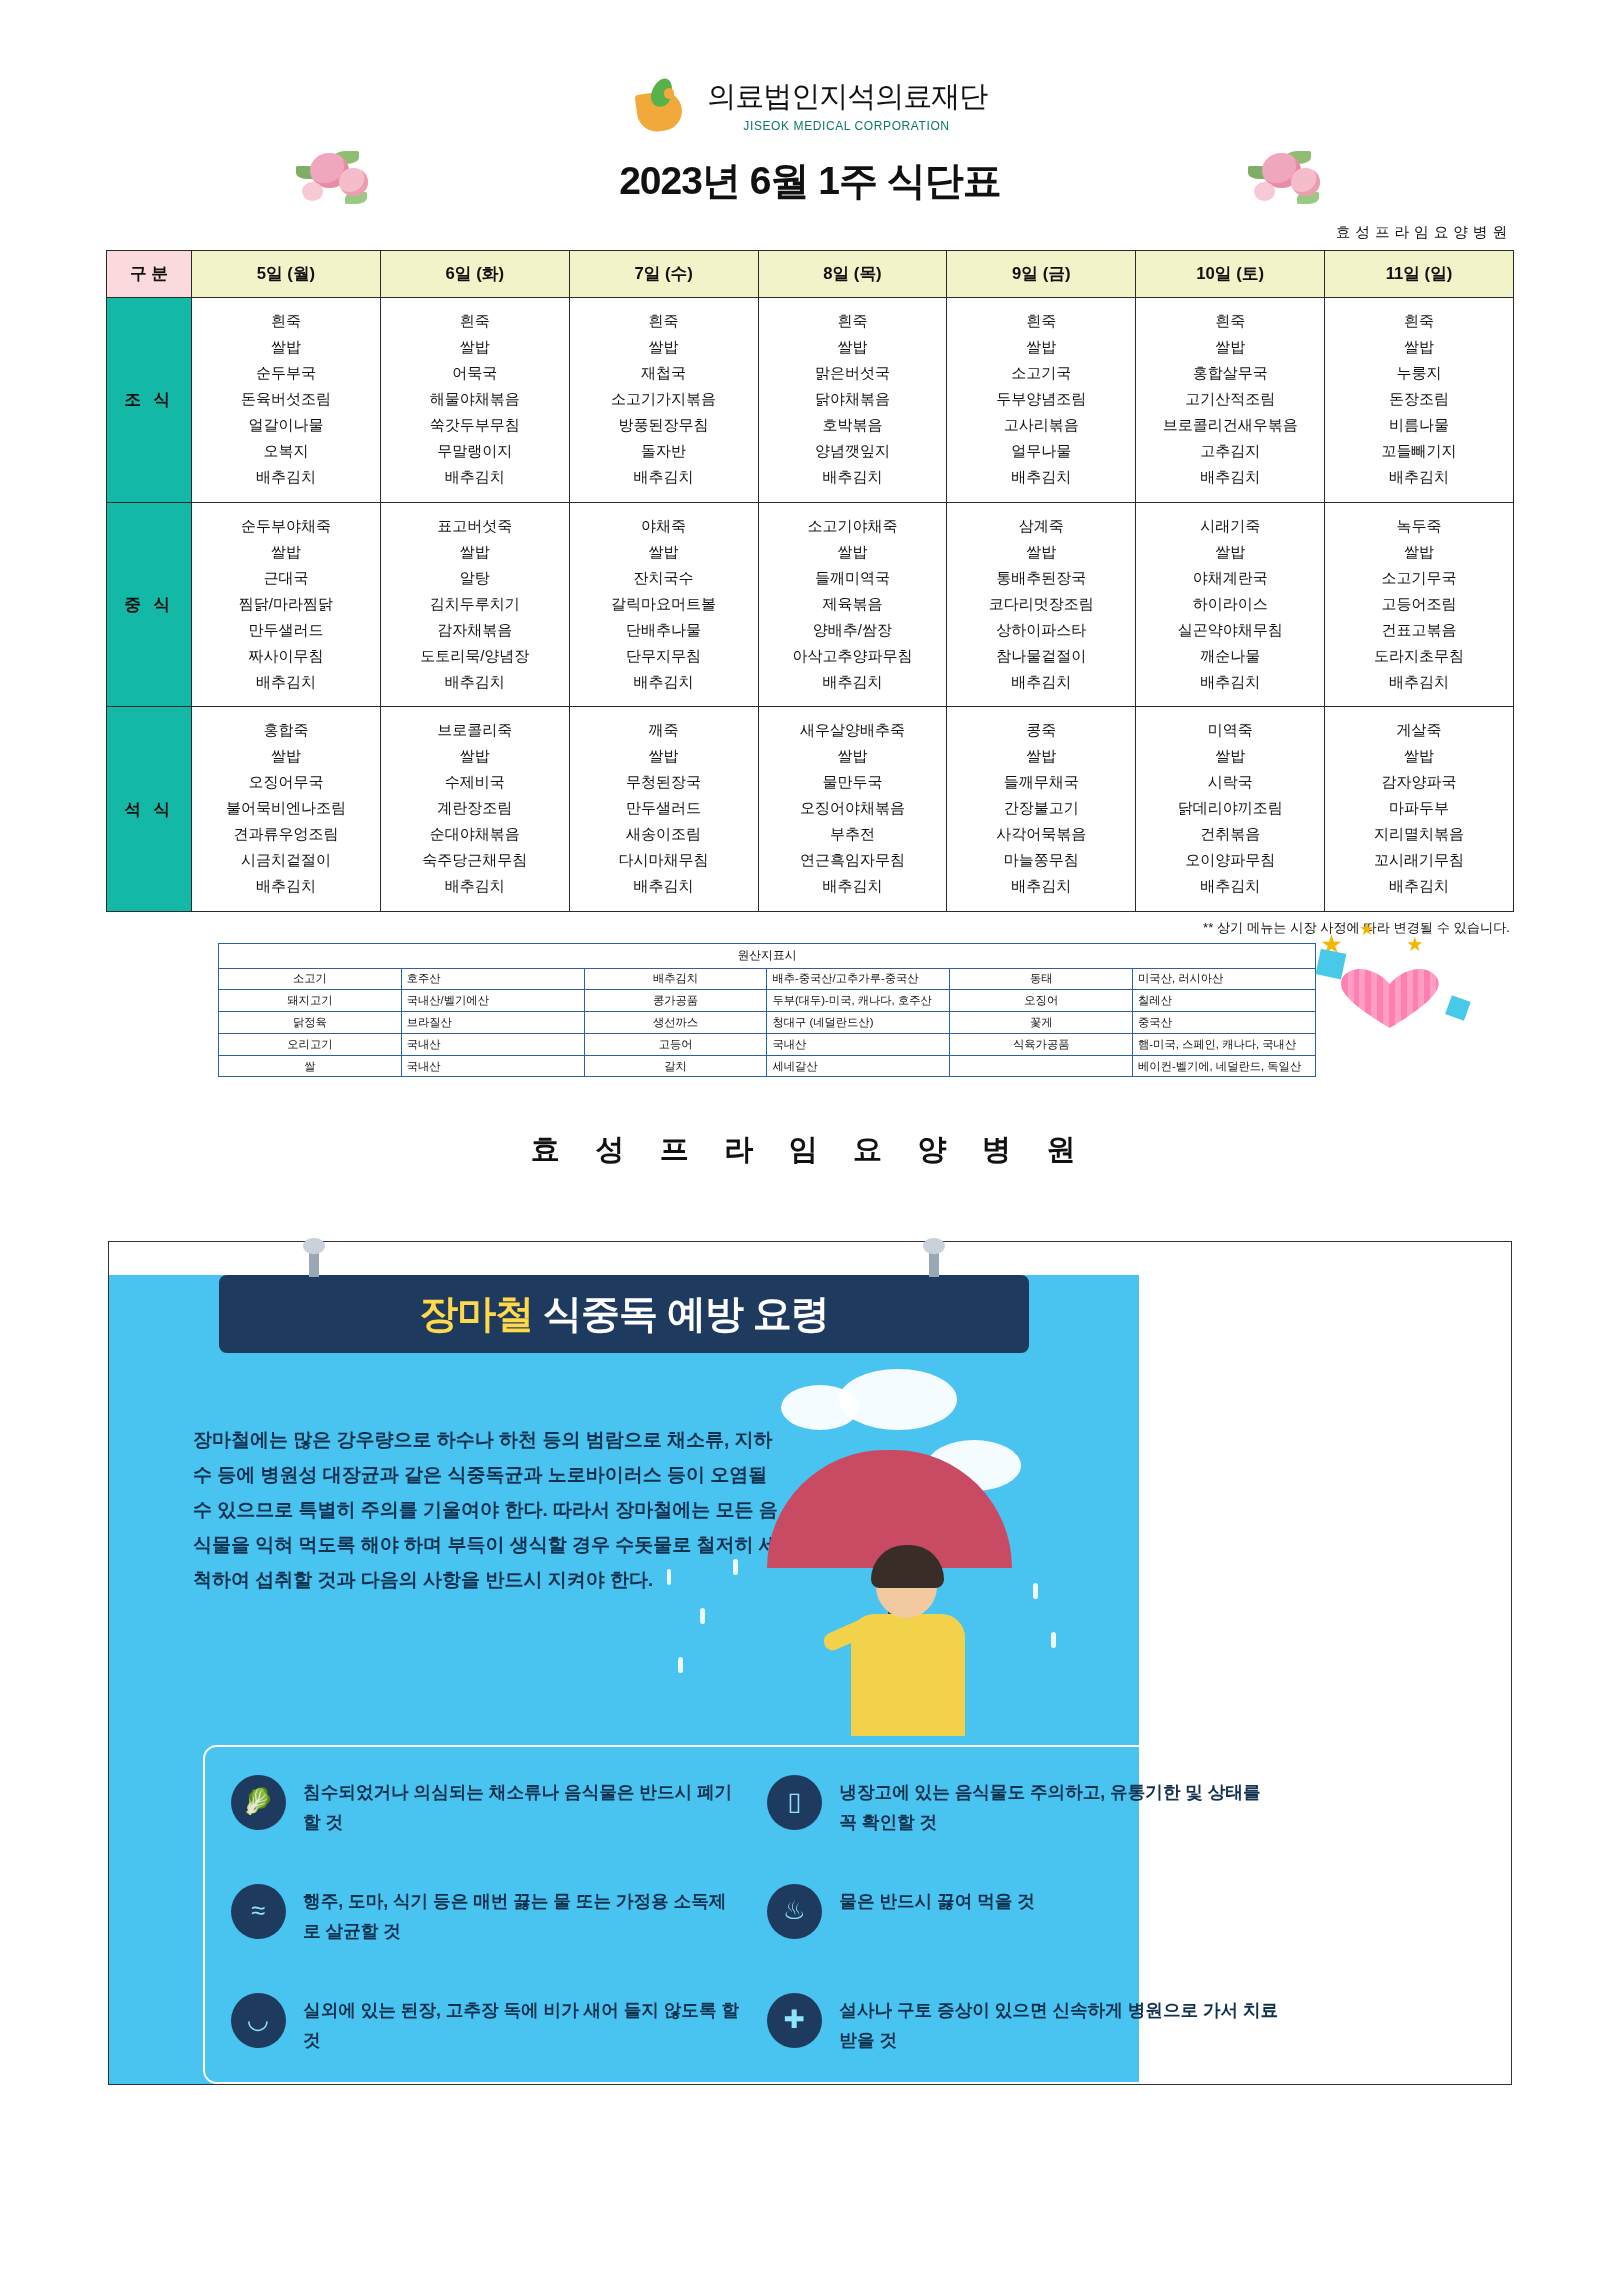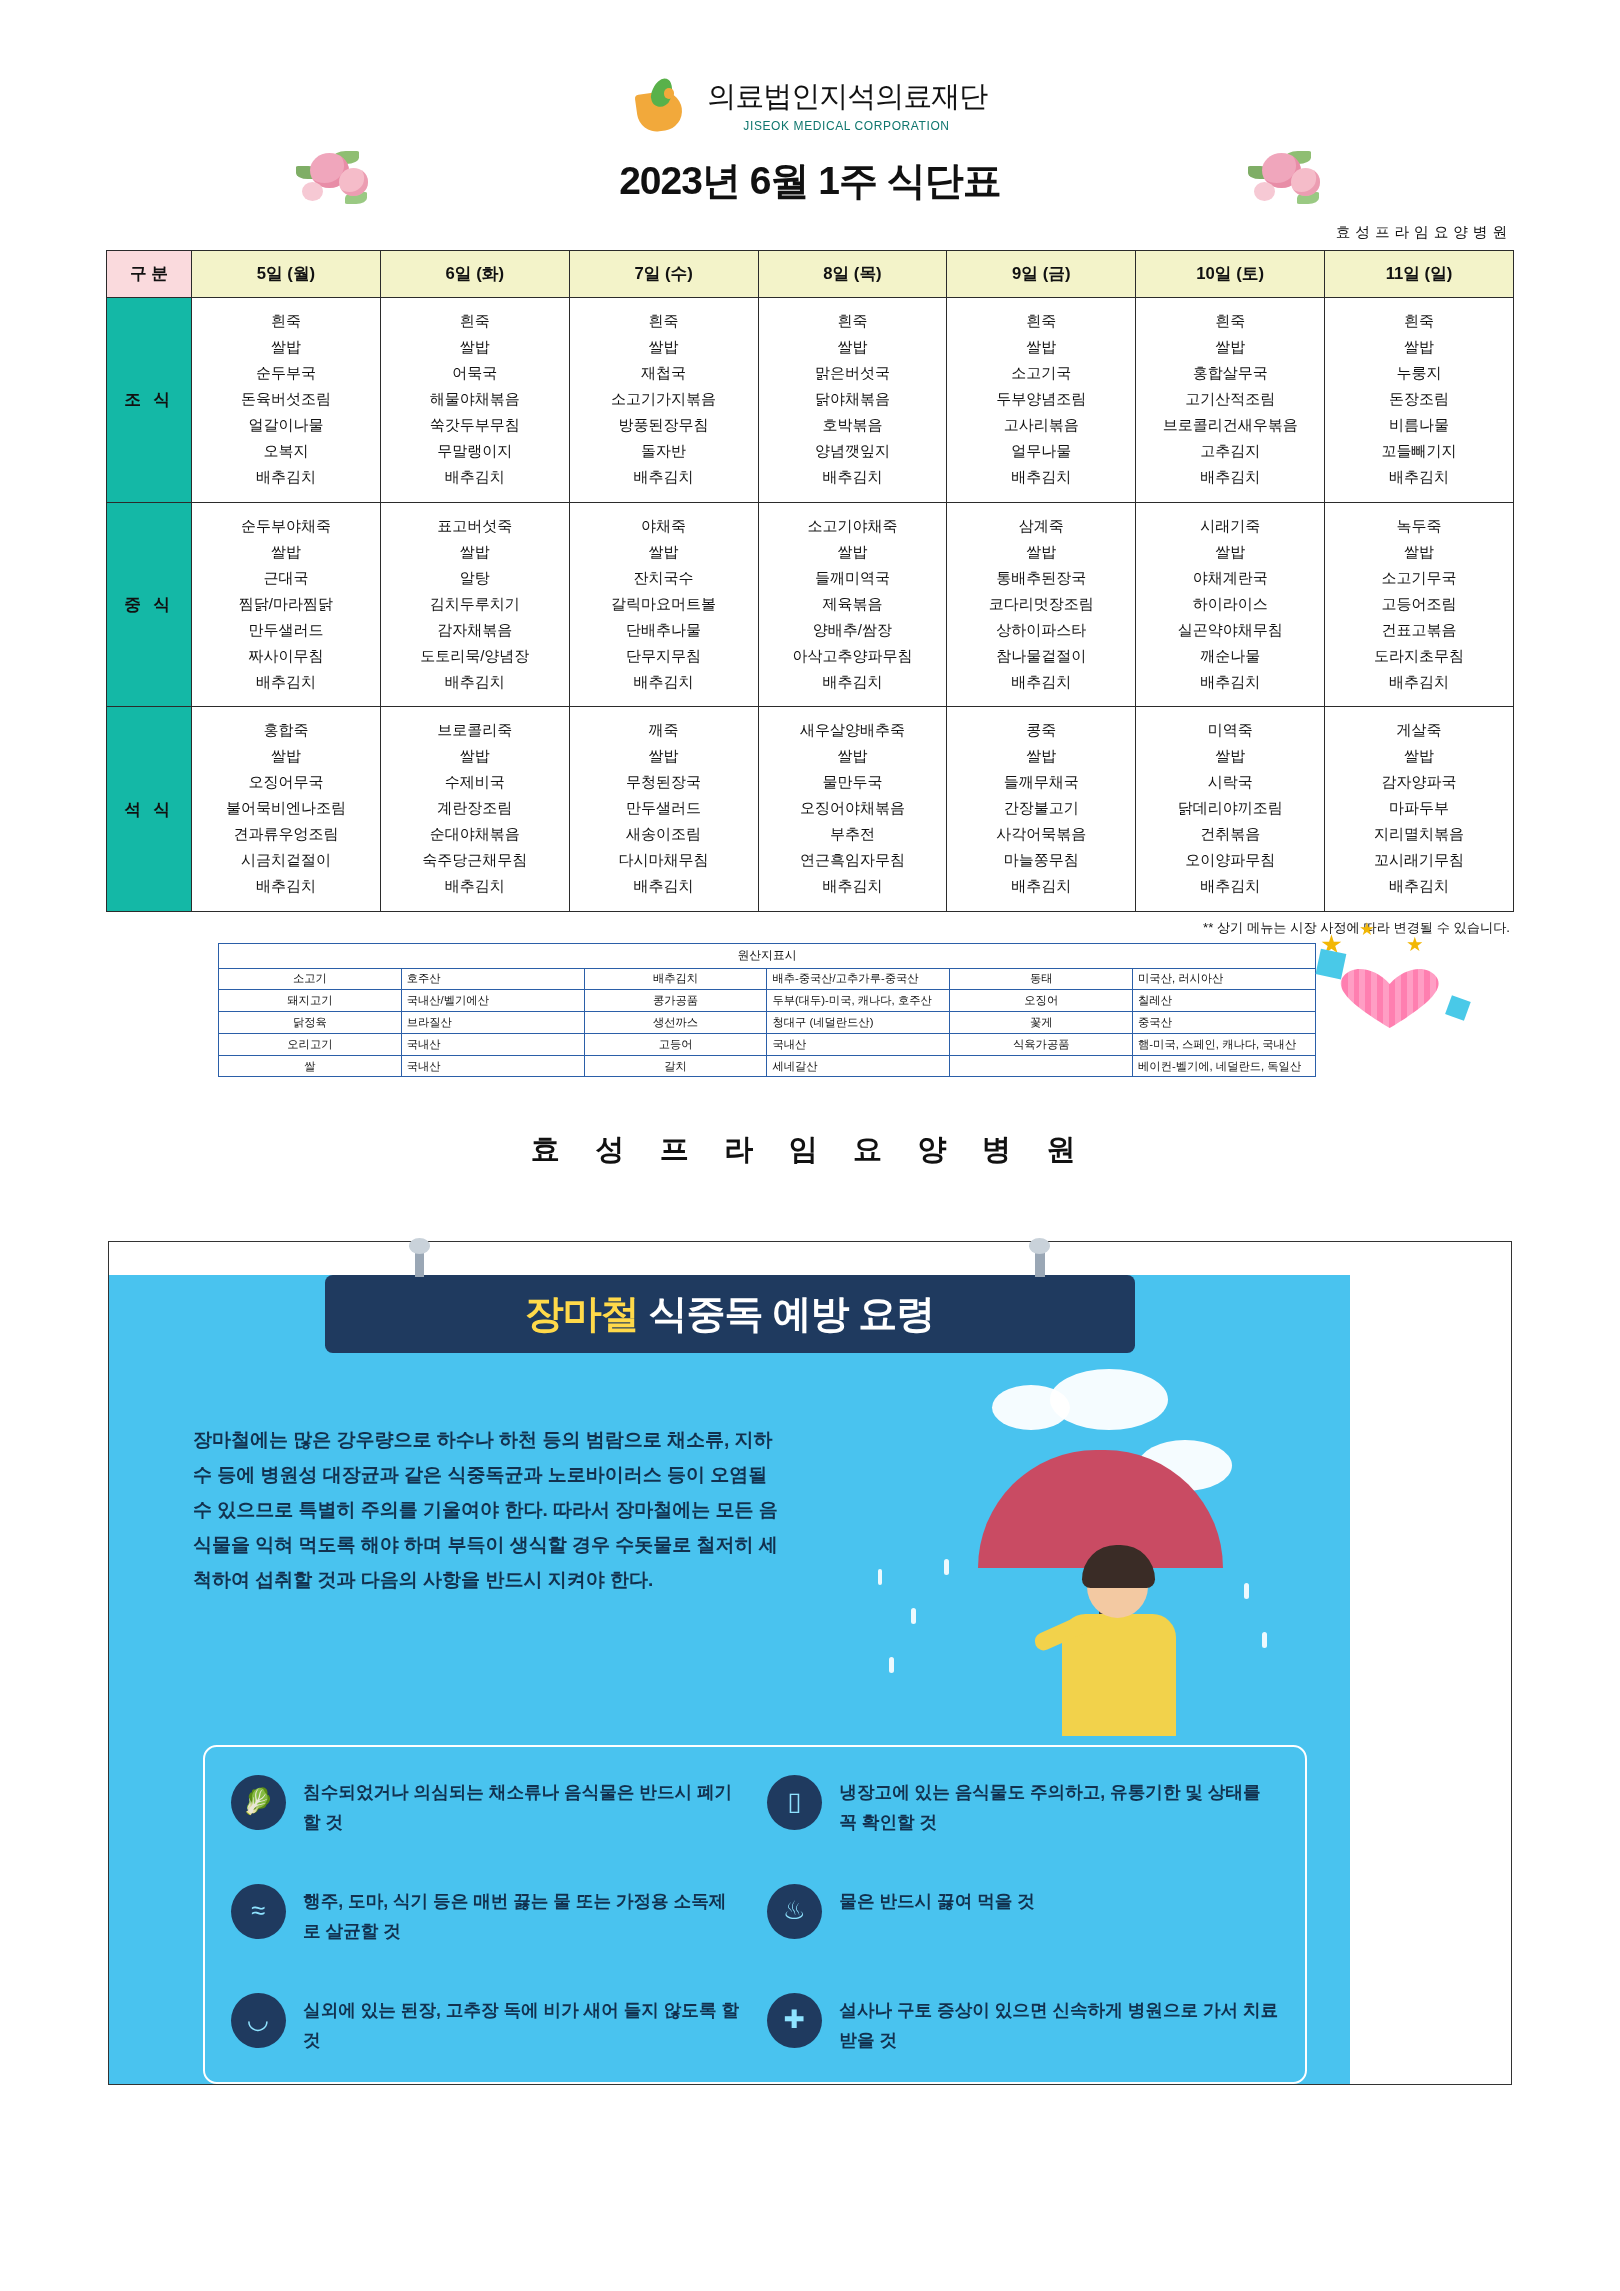--- a/index.html
+++ b/index.html
@@ -85,21 +85,21 @@
      clip-path:path("M60,64 C20,40 4,24 14,12 C24,0 46,4 60,20 C74,4 96,0 106,12 C116,24 100,40 60,64 Z");}
   .cyan-sq{position:absolute;left:2px;top:21.6px;width:25.5px;height:25.5px;background:#49c9e8;transform:rotate(12deg);}
   .cyan-sq2{position:absolute;right:5.9px;top:69px;width:19.6px;height:19.6px;background:#49c9e8;transform:rotate(20deg);}
 
   .hospital-big{
     text-align:center;font-size:29px;font-weight:bold;letter-spacing:13.7px;margin-top:53px;color:#111;
   }
 
   
   .poster-outer{margin:71px auto 0 auto;width:1402px;border:1px solid #333;background:#fff;padding:0;}
-  .poster{background:#49c3ef;width:1241px;margin:0 0 0 0;padding:0 0 25px 0;position:relative;}
+  .poster{background:#49c3ef;width:1030px;margin:0 0 0 0;padding:0 0 25px 0;position:relative;}
   .poster-inner{position:relative;}
   .ribbon{
     margin:0 auto;margin-top:33px;width:810px;height:78px;background:#1f3a5f;border-radius:7.8px;
     display:flex;align-items:center;justify-content:center;position:relative;
   }
   .ribbon .pin{position:absolute;top:-27.4px;width:9.8px;height:29px;background:#9aa7b5;}
   .ribbon .pin.l{left:90px;} .ribbon .pin.r{right:90px;}
   .ribbon .pin:after{content:"";position:absolute;left:-5.9px;top:-9.8px;width:21.6px;height:15.7px;border-radius:50%;background:#c9d2da;}
   .ribbon h2{margin:0;font-size:39px;color:#ffffff;font-weight:bold;letter-spacing:-1px;}
   .ribbon h2 .em{color:#ffd94a;}

